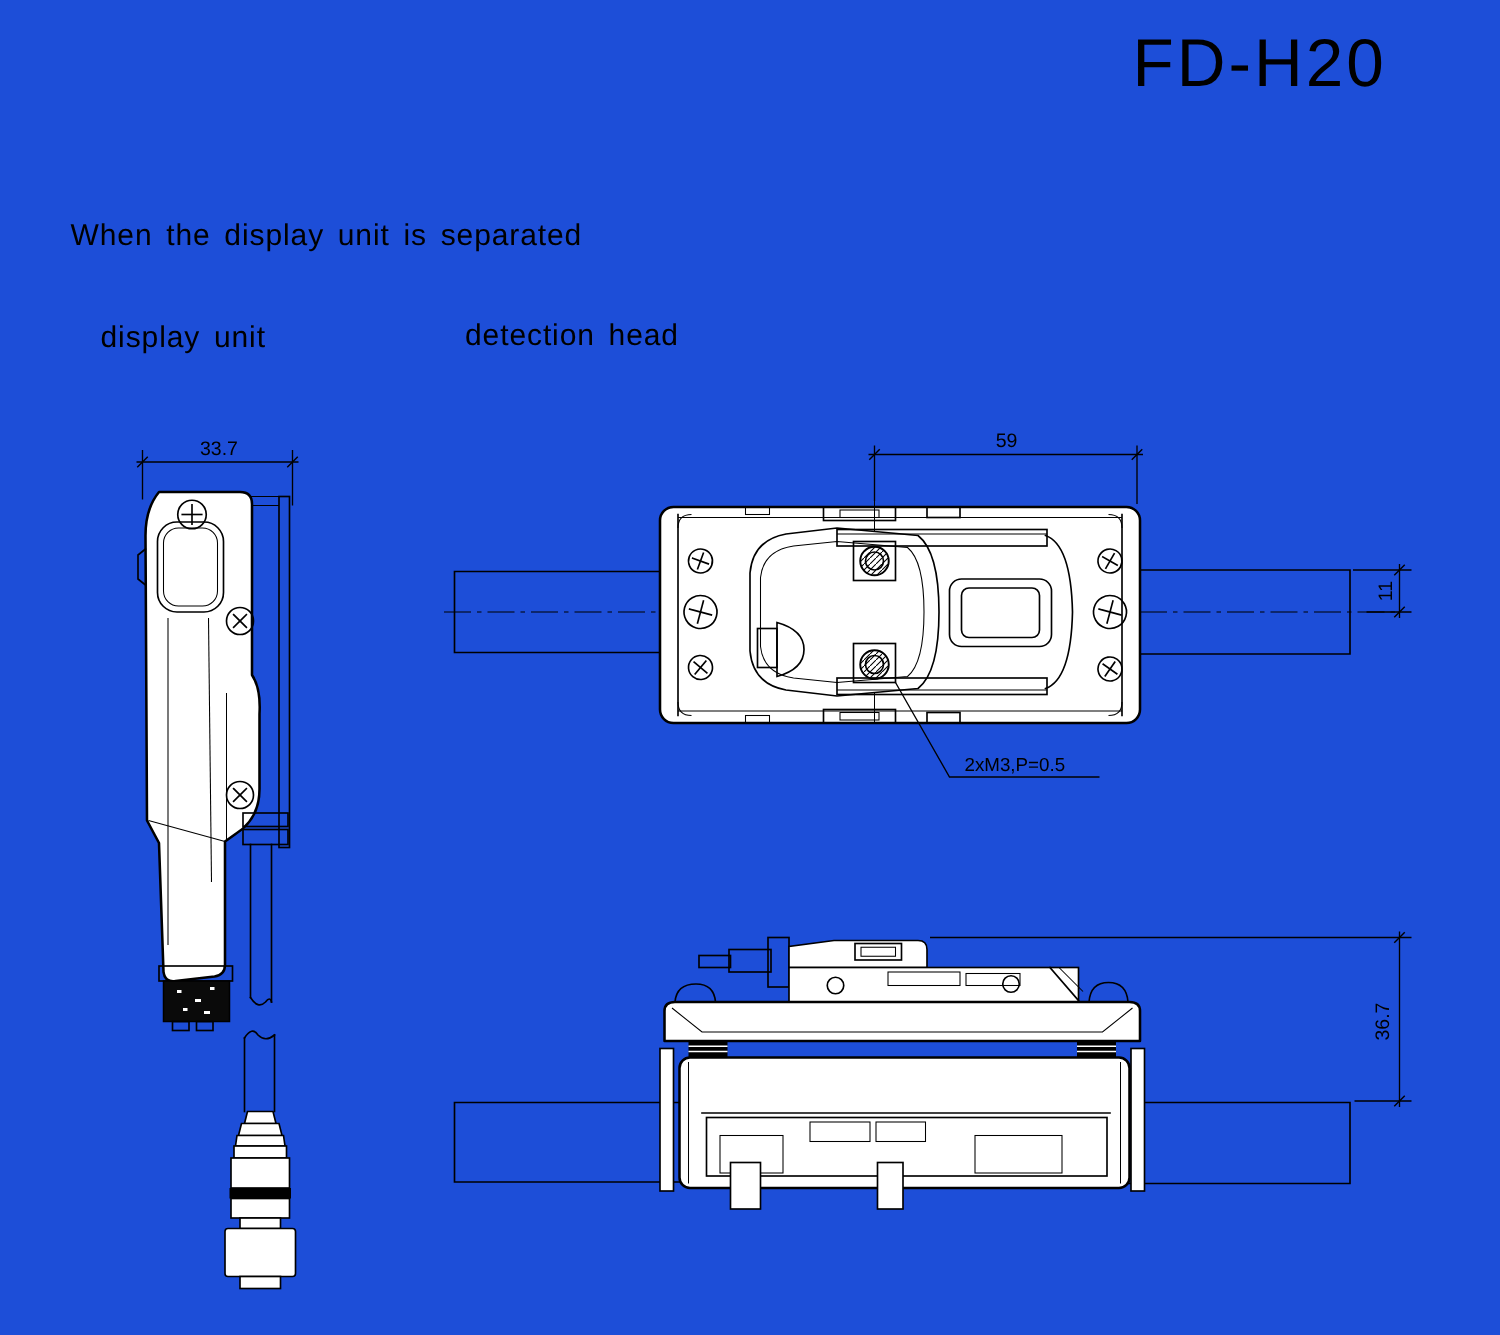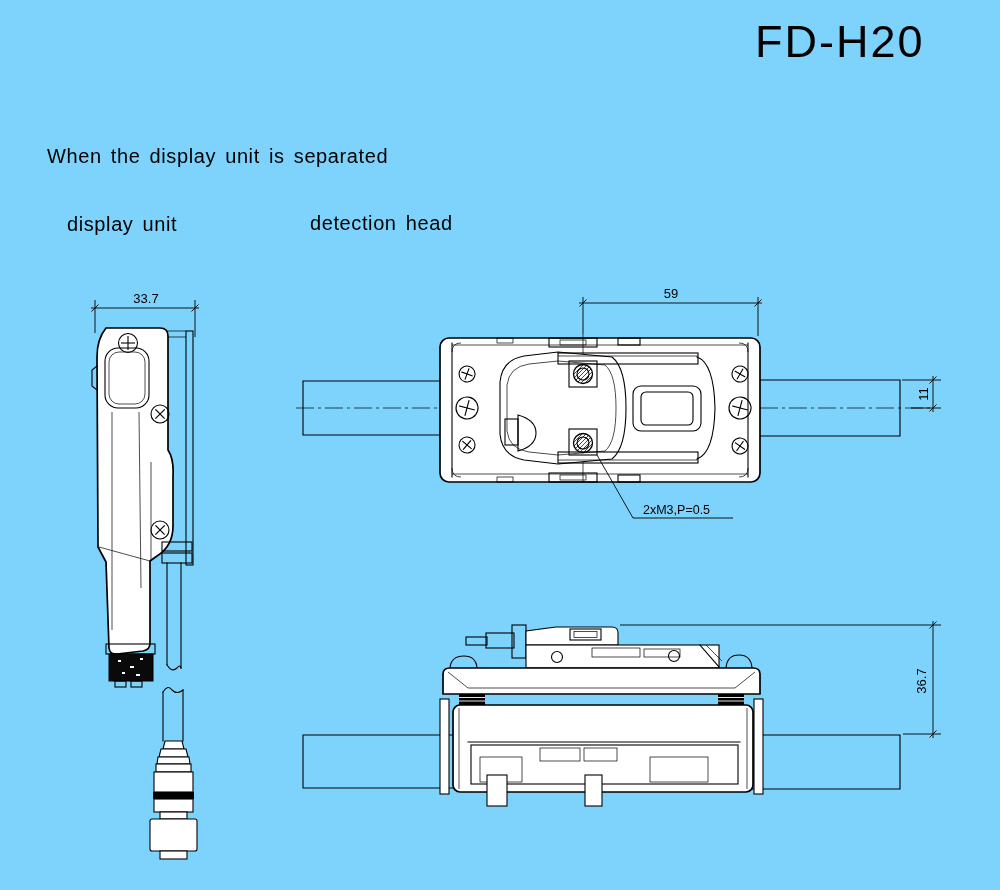--- a/index.html
+++ b/index.html
@@ -1,16 +1,16 @@
 <!DOCTYPE html>
 <html><head>
 <meta charset="utf-8">
 <style>
   html,body{margin:0;padding:0;background:#fff;}
-  .page{position:relative;width:1000px;height:890px;background:#7dd3fc;overflow:hidden;
+  .page{position:relative;width:1000px;height:890px;background:#1d4ed8;overflow:hidden;
         font-family:"Liberation Sans",sans-serif;}
   svg{position:absolute;inset:0;}
   .ln{stroke:#000;fill:none;stroke-width:1.1;stroke-linecap:square;stroke-linejoin:miter;}
   .ln2{stroke:#000;fill:none;stroke-width:1.7;stroke-linecap:square;stroke-linejoin:round;}
   .thin{stroke:#000;fill:none;stroke-width:0.7;}
   .dim{stroke:#000;fill:none;stroke-width:0.9;}
   .solidw{fill:#ffffff;}
   .txt{fill:#000;font-family:"Liberation Sans",sans-serif;}
   .title-txt{font-size:45px;letter-spacing:2px;}
   .label-txt{font-size:20px;letter-spacing:0.6px;word-spacing:3px;}

